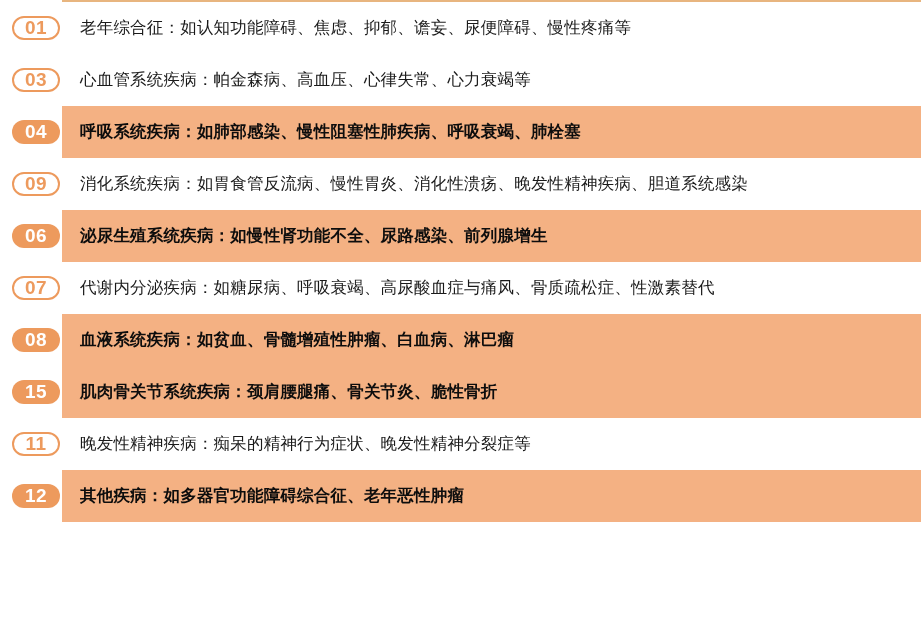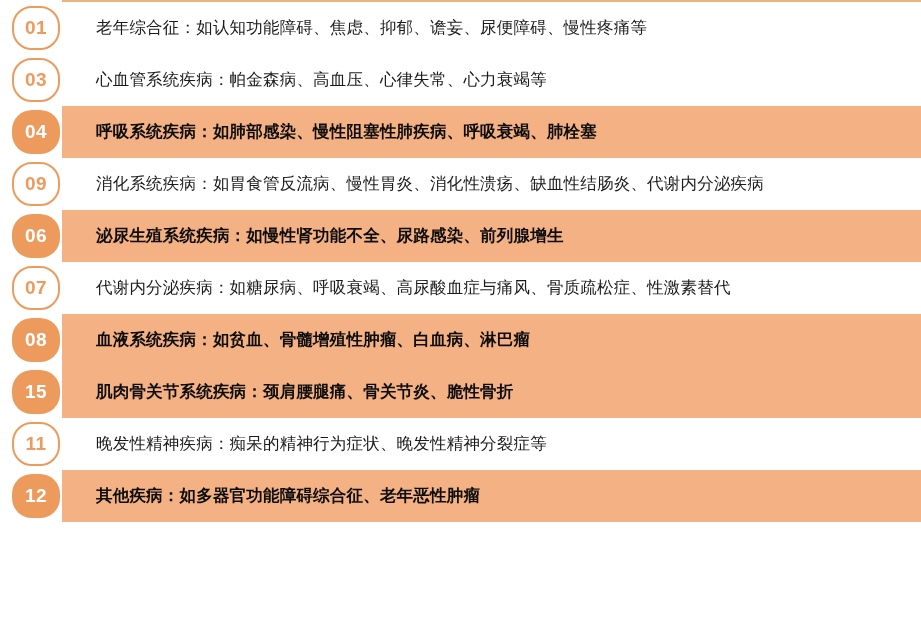--- a/index.html
+++ b/index.html
@@ -49,21 +49,21 @@
   .row.shaded .band {
     background: #f4b183;
   }
   .row.plain .band {
     background: #ffffff;
   }
   .badge {
     position: relative;
     z-index: 3;
     width: 48px;
-    height: 44px;
+    height: 24px;
     margin-left: 12px;
     border-radius: 20px;
     display: flex;
     align-items: center;
     justify-content: center;
     font-size: 19px;
     font-weight: bold;
     color: #ffffff;
     letter-spacing: 0.5px;
     flex: 0 0 auto;
@@ -73,21 +73,21 @@
   }
   .badge.outline {
     background: #ffffff;
     border: 2px solid #ed9a5d;
     color: #ed9a5d;
     box-sizing: border-box;
   }
   .text {
     position: relative;
     z-index: 3;
-    margin-left: 36px;
+    margin-left: 20px;
     font-size: 16.5px;
     color: #1a1a1a;
     line-height: 1.4;
     white-space: nowrap;
     letter-spacing: 0.2px;
   }
   .row.shaded .text {
     font-weight: bold;
     color: #0d0d0d;
   }
@@ -114,21 +114,21 @@
 
     <div class="row shaded">
       <div class="band"></div>
       <div class="badge fill">04</div>
       <div class="text">呼吸系统疾病：如肺部感染、慢性阻塞性肺疾病、呼吸衰竭、肺栓塞</div>
     </div>
 
     <div class="row plain">
       <div class="band"></div>
       <div class="badge outline">09</div>
-      <div class="text">消化系统疾病：如胃食管反流病、慢性胃炎、消化性溃疡、缺血性结肠炎、代谢内分泌疾病</div>
+      <div class="text">消化系统疾病：如胃食管反流病、慢性胃炎、消化性溃疡、晚发性精神疾病、胆道系统感染</div>
     </div>
 
     <div class="row shaded">
       <div class="band"></div>
       <div class="badge fill">06</div>
       <div class="text">泌尿生殖系统疾病：如慢性肾功能不全、尿路感染、前列腺增生</div>
     </div>
 
     <div class="row plain">
       <div class="band"></div>

